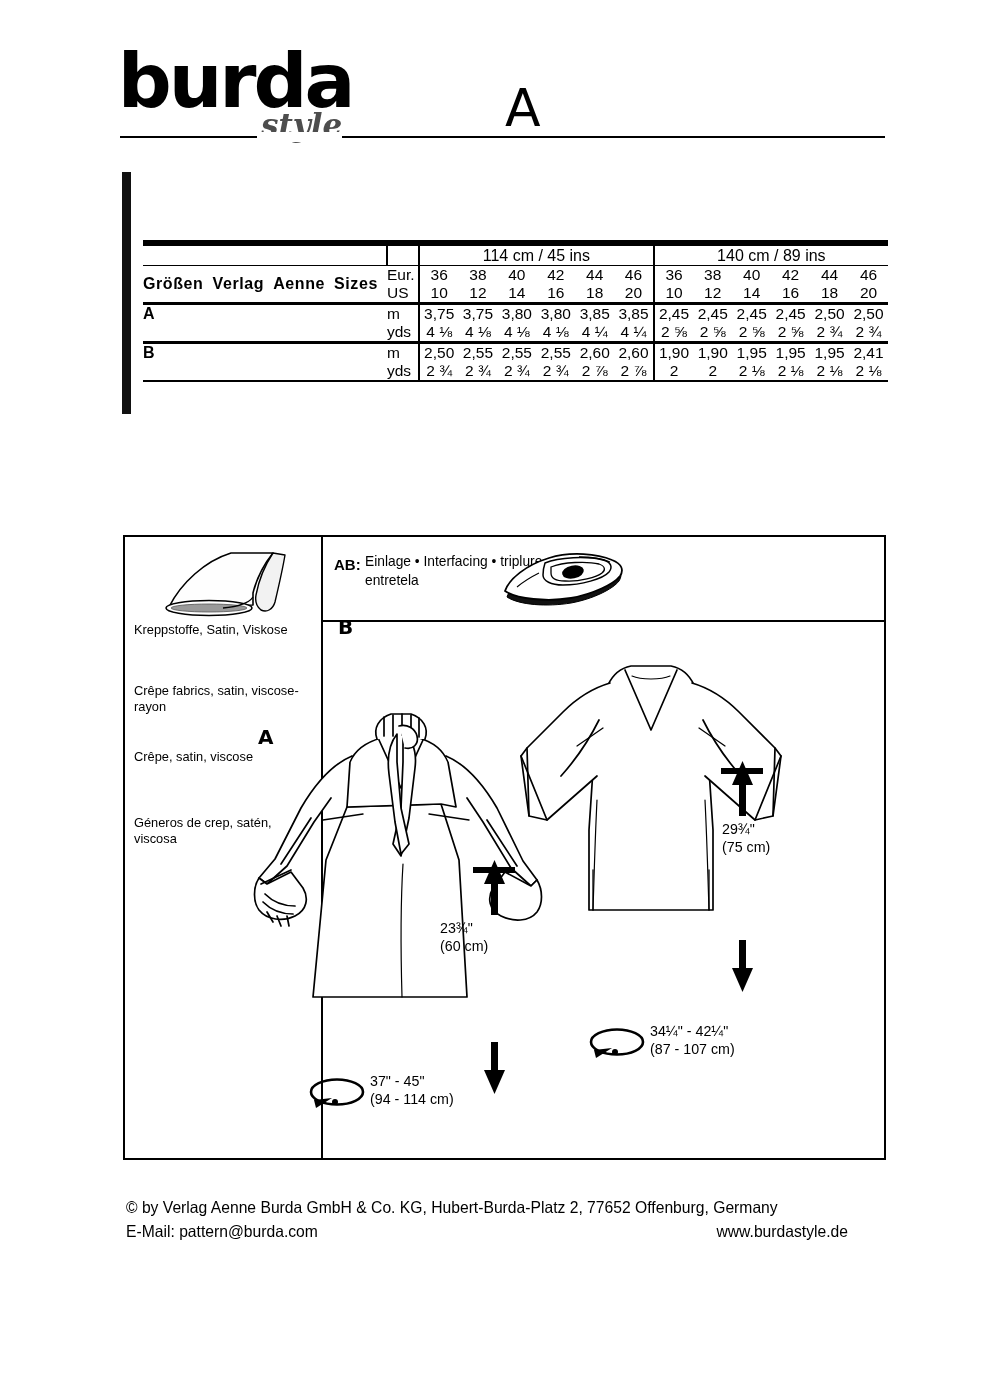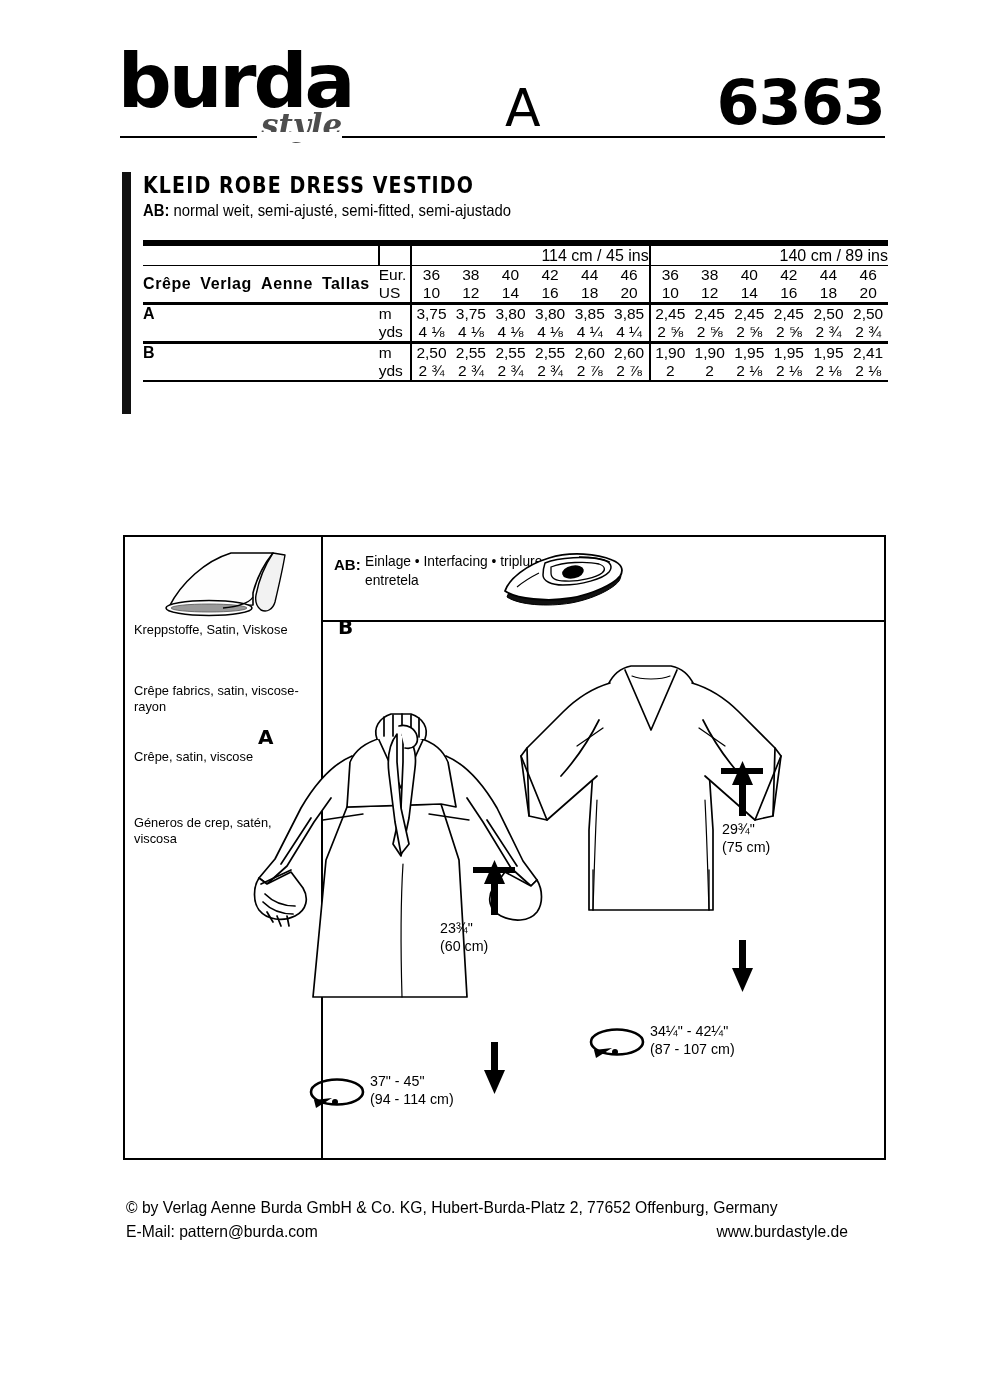--- a/index.html
+++ b/index.html
@@ -75,21 +75,21 @@
   table.spec {
     border-collapse: collapse; width: 745px;
     font-family: "Liberation Sans Narrow", "Liberation Sans", sans-serif;
     font-size: 15.5px;
   }
   table.spec td, table.spec th { padding: 0; }
   .rule-thick-top { height: 6px; background: #000; }
   .cell-num { text-align: center; width: 52px; font-size: 15.5px; line-height: 18px; }
   .cell-unit { padding-right: 5px; width: 36px; line-height: 18px; }
   .hdr-span {
-    text-align: right; font-size: 16px; padding: 3px 0 4px 0; line-height: 19px;
+    text-align: center; font-size: 16px; padding: 3px 0 4px 0; line-height: 19px;
   }
   .sizes-label {
     font-weight: 700; letter-spacing: 0.6px; font-size: 16px;
     padding-left: 4px; white-space: nowrap;
   }
   .sizes-label span { margin-right: 9px; }
   .row-letter { font-weight: 700; font-size: 16px; padding-left: 4px; vertical-align: top; }
   .bl { border-left: 2px solid #000; }
   .bt1 { border-top: 1.5px solid #000; }
   .bt2 { border-top: 3px solid #000; }
@@ -162,33 +162,26 @@
 </style>
 </head>
 <body>
 
 <div class="page">
 
   <div class="header">
     <div class="logo-burda">burda</div>
     <div class="logo-style">style</div>
     <div class="header-view">A</div>
-    <div class="header-number">6363</div>
     <div class="header-rule"></div>
     <div class="header-rule-gap"></div>
   </div>
 
   <div class="left-bar"></div>
 
-  <div class="title-block">
-    <div class="title-main">KLEID ROBE DRESS VESTIDO</div>
-    <div class="title-sub">
-      <b>AB:</b><span> normal weit, semi-ajusté, semi-fitted, semi-ajustado</span>
-    </div>
-  </div>
 
   <div class="table-wrap">
     <table class="spec">
       <colgroup>
         <col style="width:224px">
           <col style="width:37px">
         <col style="width:47px">
           <col style="width:47px">
           <col style="width:47px">
           <col style="width:47px">
@@ -208,21 +201,21 @@
           <td colspan="6" class="rule-thick-top"></td>
         </tr>
         <tr>
           <td></td>
             <td class="bl"></td>
           <td colspan="6" class="hdr-span bl">114 cm / 45 ins</td>
           <td colspan="6" class="hdr-span bl">140 cm / 89 ins</td>
         </tr>
         <tr>
           <td rowspan="2" class="sizes-label bt1">
-            <span>Crêpe</span><span>Verlag</span><span>Aenne</span><span>Tallas</span>
+            <span>Größen</span><span>Verlag</span><span>Aenne</span><span>Sizes</span>
           </td>
           <td class="cell-unit bt1 cellpad">Eur.</td>
           <td class="cell-num bl bt1 cellpad">36</td>
           <td class="cell-num bt1 cellpad">38</td>
           <td class="cell-num bt1 cellpad">40</td>
           <td class="cell-num bt1 cellpad">42</td>
           <td class="cell-num bt1 cellpad">44</td>
           <td class="cell-num bt1 cellpad">46</td>
           <td class="cell-num bl bt1 cellpad">36</td>
           <td class="cell-num bt1 cellpad">38</td>

